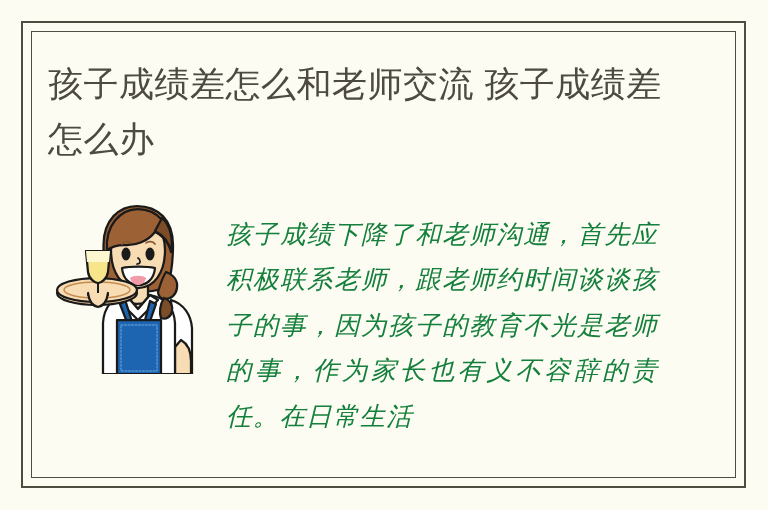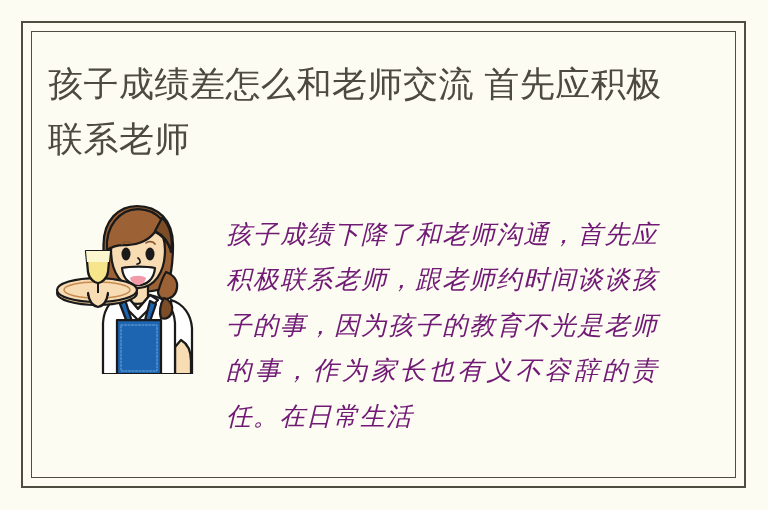--- a/index.html
+++ b/index.html
@@ -58,21 +58,21 @@
     font-family: "Liberation Sans", "DejaVu Sans", sans-serif;
   }
 
   #article-body {
     position: absolute;
     left: 226px;
     top: 212px;
     width: 432px;
     font-size: 25.5px;
     line-height: 1.78;
-    color: #701a75;
+    color: #15803d;
     letter-spacing: 1.2px;
     text-align: justify;
     font-family: "DejaVu Serif", "Liberation Serif", serif;
     font-style: italic;
     white-space: pre-wrap;
   }
 
   
   #illustration {
     position: absolute;
@@ -84,21 +84,21 @@
   #illustration svg { display: block; }
 </style>
 </head>
 <body>
 
 <div id="article-card">
 
   <div id="outer-frame"></div>
   <div id="inner-frame"></div>
 
-  <div id="page-title">孩子成绩差怎么和老师交流 首先应积极联系老师</div>
+  <div id="page-title">孩子成绩差怎么和老师交流 孩子成绩差怎么办</div>
 
   <div id="illustration">
     <svg viewBox="0 0 300 344" width="150" height="172" xmlns="http://www.w3.org/2000/svg">
       <g stroke="#1a1a1a" stroke-width="4.5" stroke-linejoin="round" stroke-linecap="round">
 
         <path d="M150 200 C150 240 140 275 128 310 L128 344 L172 344 L172 300 C180 262 190 232 192 205 Z" fill="#f7dcb4"></path>
 
         <path d="M232 196 C258 204 272 226 274 252 L274 344 L236 344 L236 250 Z" fill="#ffffff"></path>
         <path d="M252 276 C266 284 272 300 272 318 L272 344 L240 344 L240 290 Z" fill="#f7dcb4"></path>
 

